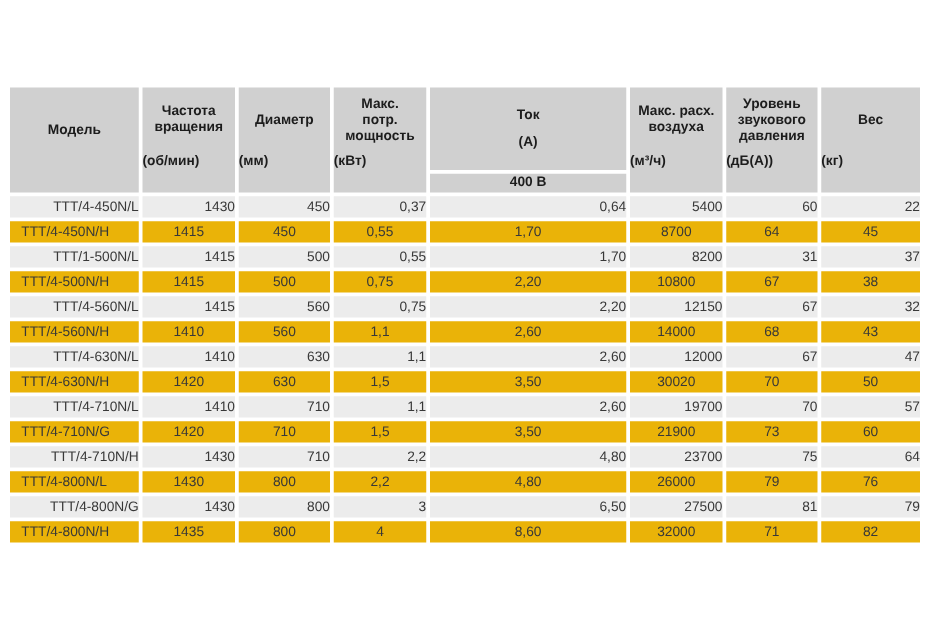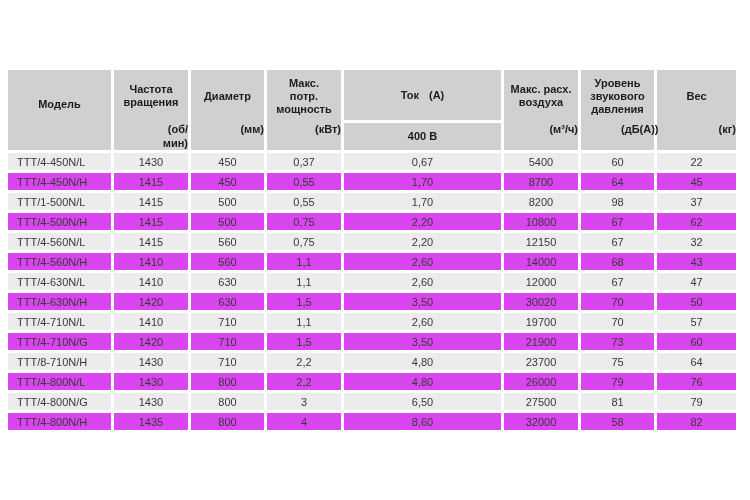--- a/index.html
+++ b/index.html
@@ -43,53 +43,53 @@
     display: flex;
     align-items: center;
     justify-content: center;
     text-align: center;
     white-space: pre-line;
     line-height: 13px;
   }
   .hu {
     height: 16px;
     line-height: 14px;
-    text-align: right;
-    padding-left: 40px;
+    text-align: left;
   }
   .hc.full .hl { flex: 1; }
   
   th.tokth { height: 50px; vertical-align: middle; }
   .tok {
     display: flex;
+    flex-direction: column;
     align-items: center;
     justify-content: center;
     gap: 10px;
-    height: 50px;
+    height: 66px;
   }
   th.subth {
-    height: 27px;
+    height: 15px;
     line-height: 15px;
     text-align: center;
     vertical-align: middle;
   }
   td {
     font-size: 11px;
     color: #383838;
     text-align: center;
     height: 17px;
     padding: 0;
     vertical-align: middle;
   }
   td.model {
     text-align: left;
     padding-left: 9px;
   }
-  tr.light td { background: #ececec; }
-  tr.dark td  { background: #d946ef; }
+  tr.light td { background: #ececec; text-align: right; }
+  tr.dark td  { background: #eab308; }
 </style>
 </head>
 <body>
 
 <div class="page">
   <table class="spec-table">
     <colgroup>
       <col style="width:103px">
       <col style="width:74px">
       <col style="width:73px">
@@ -158,21 +158,21 @@
       <tr>
         <th class="subth">400 В</th>
       </tr>
     </thead>
     <tbody>
         <tr class="light">
           <td class="model">TTT/4-450N/L</td>
           <td>1430</td>
           <td>450</td>
           <td>0,37</td>
-          <td>0,67</td>
+          <td>0,64</td>
           <td>5400</td>
           <td>60</td>
           <td>22</td>
         </tr>
         <tr class="dark">
           <td class="model">TTT/4-450N/H</td>
           <td>1415</td>
           <td>450</td>
           <td>0,55</td>
           <td>1,70</td>
@@ -180,32 +180,32 @@
           <td>64</td>
           <td>45</td>
         </tr>
         <tr class="light">
           <td class="model">TTT/1-500N/L</td>
           <td>1415</td>
           <td>500</td>
           <td>0,55</td>
           <td>1,70</td>
           <td>8200</td>
-          <td>98</td>
+          <td>31</td>
           <td>37</td>
         </tr>
         <tr class="dark">
           <td class="model">TTT/4-500N/H</td>
           <td>1415</td>
           <td>500</td>
           <td>0,75</td>
           <td>2,20</td>
           <td>10800</td>
           <td>67</td>
-          <td>62</td>
+          <td>38</td>
         </tr>
         <tr class="light">
           <td class="model">TTT/4-560N/L</td>
           <td>1415</td>
           <td>560</td>
           <td>0,75</td>
           <td>2,20</td>
           <td>12150</td>
           <td>67</td>
           <td>32</td>
@@ -254,21 +254,21 @@
           <td class="model">TTT/4-710N/G</td>
           <td>1420</td>
           <td>710</td>
           <td>1,5</td>
           <td>3,50</td>
           <td>21900</td>
           <td>73</td>
           <td>60</td>
         </tr>
         <tr class="light">
-          <td class="model">TTT/8-710N/H</td>
+          <td class="model">TTT/4-710N/H</td>
           <td>1430</td>
           <td>710</td>
           <td>2,2</td>
           <td>4,80</td>
           <td>23700</td>
           <td>75</td>
           <td>64</td>
         </tr>
         <tr class="dark">
           <td class="model">TTT/4-800N/L</td>
@@ -290,18 +290,18 @@
           <td>81</td>
           <td>79</td>
         </tr>
         <tr class="dark">
           <td class="model">TTT/4-800N/H</td>
           <td>1435</td>
           <td>800</td>
           <td>4</td>
           <td>8,60</td>
           <td>32000</td>
-          <td>58</td>
+          <td>71</td>
           <td>82</td>
         </tr>
       </tbody>
   </table>
 </div>
 
 </body></html>

